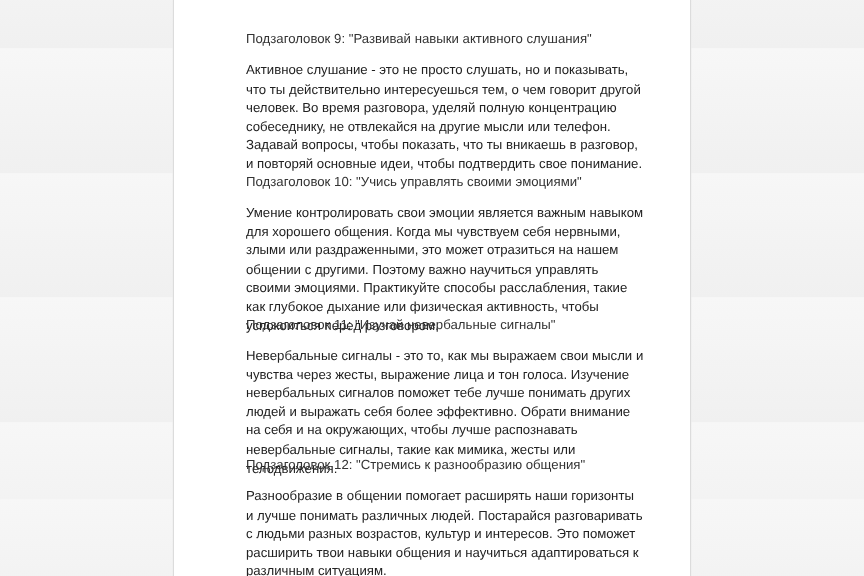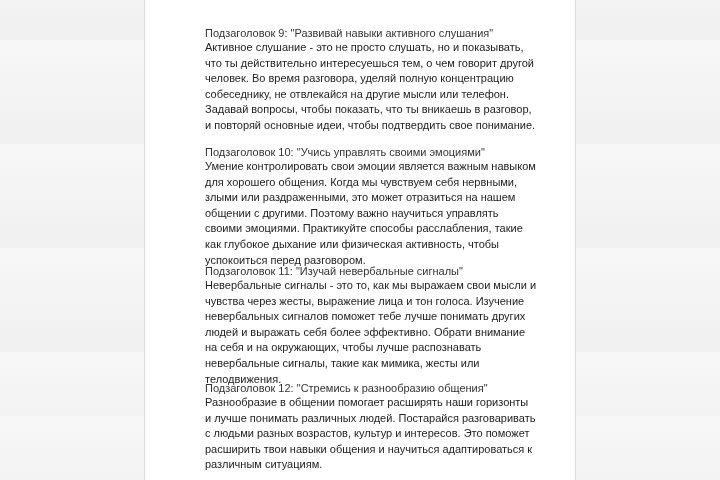--- a/index.html
+++ b/index.html
@@ -44,21 +44,21 @@
     }
     .section h3 {
       margin: 0;
       font-weight: normal;
       font-size: 11px;
       line-height: 14px;
       color: #333333;
       white-space: nowrap;
     }
     .section p {
-      margin: 0 0 0 0;
+      margin: 12px 0 0 0;
       font-size: 11px;
       line-height: 15.6px;
       color: #222222;
       width: 332px;
     }
   </style>
 </head>
 <body>
 
 <div class="page">

